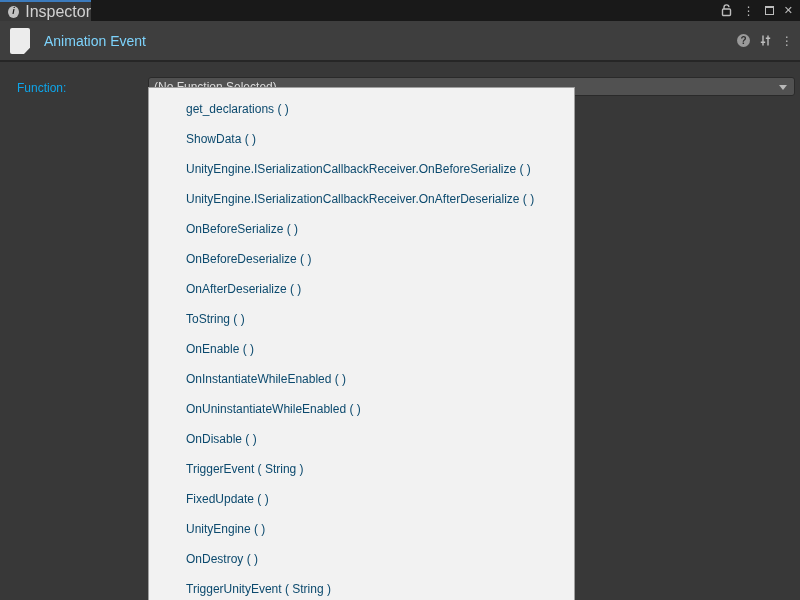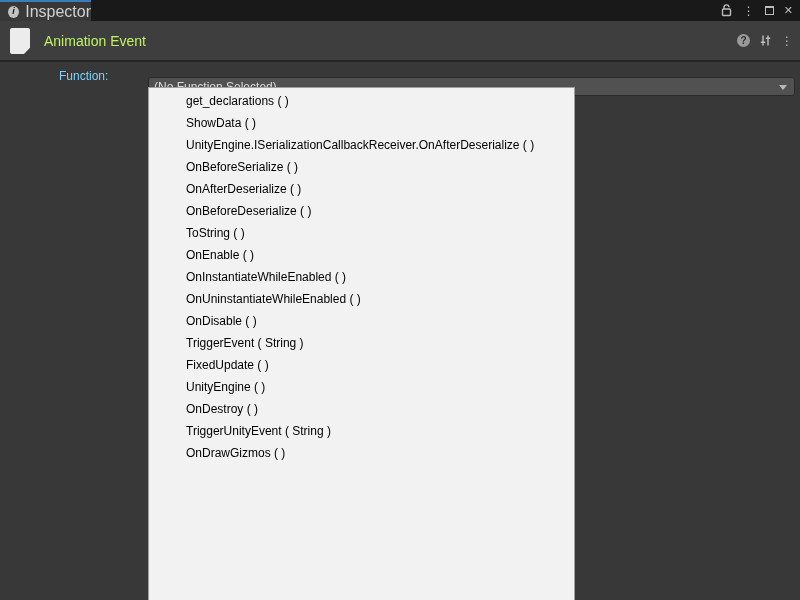--- a/index.html
+++ b/index.html
@@ -49,57 +49,57 @@
     background:var(--header-bg); border-bottom:2px solid #262626;
   }
   .doc-icon {
     position:absolute; left:10px; top:7px; width:20px; height:26px;
     background:#ececec; border-radius:2px;
     clip-path:polygon(0 0,100% 0,100% 76%,70% 100%,0 100%);
   }
   .header-title {
     position:absolute; left:44px; top:0; height:100%;
     display:flex; align-items:center;
-    color:#bef264; font-size:14px;
+    color:#7dd3fc; font-size:14px;
   }
   .header-icons {
     position:absolute; right:7px; top:0; height:100%;
     display:flex; align-items:center; gap:9px;
   }
   .help-icon {
     width:13px; height:13px; border-radius:50%; background:#9a9a9a;
     color:#2e2e2e; font-size:10px; font-weight:bold;
     display:flex; align-items:center; justify-content:center; line-height:1;
   }
   
   .function-label {
-    position:absolute; left:17px; top:69px;
-    color:#7dd3fc; font-size:12px;margin-left:42px;
+    position:absolute; left:17px; top:81px;
+    color:#0ea5e9; font-size:12px;
   }
   .select-control {
     position:absolute; left:148px; top:77px; width:647px; height:19px;
     background:var(--field-bg); border:1px solid #2a2a2a; border-radius:3px;
     display:flex; align-items:center; padding-left:5px;
     color:#dcdcdc; font-size:12px; z-index:1; cursor:default;
   }
   .select-arrow {
     position:absolute; right:7px; top:7px; width:0; height:0;
     border-left:4px solid transparent; border-right:4px solid transparent;
     border-top:5px solid #b8b8b8;
   }
   
   .popup {
     position:absolute; left:148px; top:87px; width:427px; height:520px;
     background:var(--popup-bg); border:1px solid #a0a0a0;
     padding-top:2px; z-index:2;
   }
   .popup-item {
     height:22px; line-height:20px; padding-left:36px;
-    font-size:12px; color:#000000; white-space:nowrap;
-    border:1px solid transparent; cursor:default;
+    font-size:12px; color:#0c4a6e; white-space:nowrap;
+    border:1px solid transparent; cursor:default;margin-top:8px;
   }
   .popup-item.selected {
     background:var(--selection-fill);
     border-color:var(--selection-border);
     outline:2px solid var(--annotation-red);
   }
 </style>
 </head>
 <body>
 
@@ -146,29 +146,30 @@
     <span class="select-arrow"></span>
   </div>
 
   <div class="popup">
 
       <div class="popup-item">get_declarations ( )</div>
 
       <div class="popup-item">ShowData ( )</div>
 
 
+      <div class="popup-item">UnityEngine.ISerializationCallbackReceiver.OnBeforeSerialize ( )</div>
 
       <div class="popup-item">UnityEngine.ISerializationCallbackReceiver.OnAfterDeserialize ( )</div>
 
       <div class="popup-item">OnBeforeSerialize ( )</div>
 
 
+      <div class="popup-item">OnBeforeDeserialize ( )</div>
+
       <div class="popup-item">OnAfterDeserialize ( )</div>
-
-      <div class="popup-item">OnBeforeDeserialize ( )</div>
 
       <div class="popup-item">ToString ( )</div>
 
 
       <div class="popup-item">OnEnable ( )</div>
 
       <div class="popup-item">OnInstantiateWhileEnabled ( )</div>
 
       <div class="popup-item">OnUninstantiateWhileEnabled ( )</div>
 

